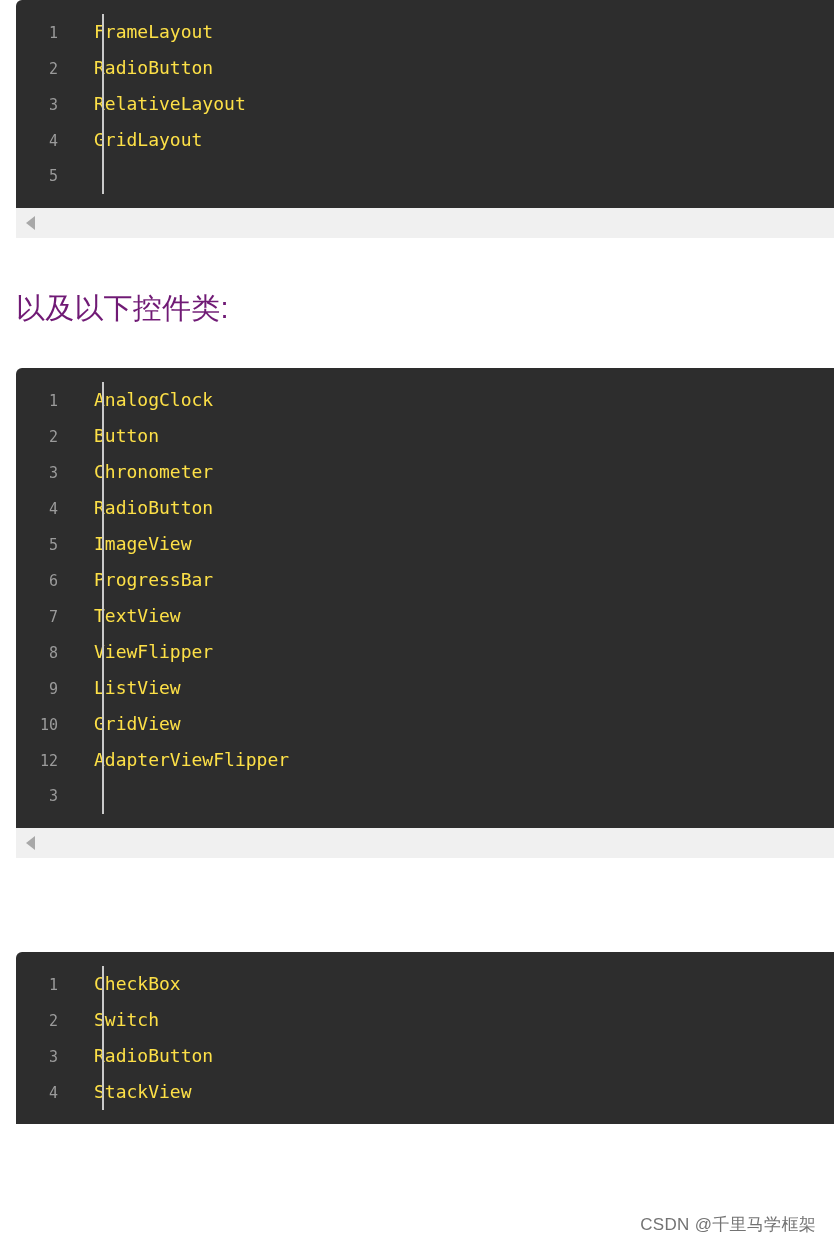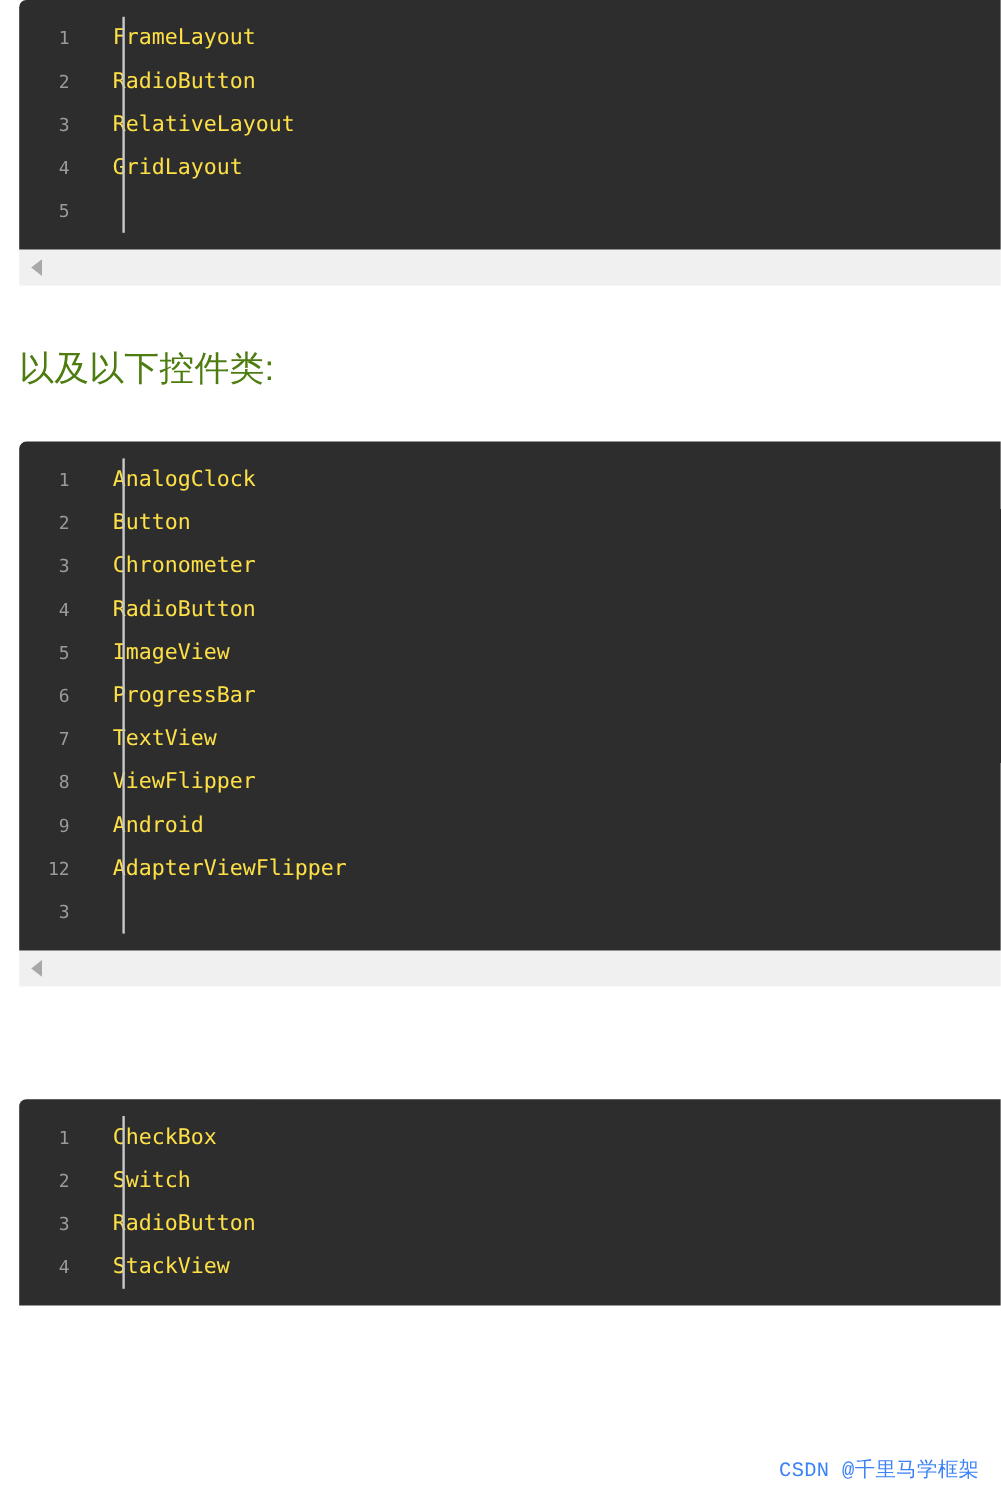--- a/index.html
+++ b/index.html
@@ -105,39 +105,39 @@
   }
   .hscroll-track {
     flex: 1 1 auto;
     height: 30px;
   }
 
   
   .heading {
     margin: 0;
     padding: 0 16px;
-    color: #4d7c0f;
+    color: #701a75;
     font-size: 29px;
     font-weight: 400;
     letter-spacing: 0.2px;
     line-height: 1.25;
     font-family: "Liberation Sans", "DejaVu Sans", sans-serif;
   }
 
   .spacer-lg { height: 52px; }
   .spacer-md { height: 42px; }
 
   
   .watermark {
     position: absolute;
     right: 18px;
     bottom: 14px;
-    color: #3b82f6;
+    color: #737373;
     font-size: 17px;
-    font-family: Liberation Mono, monospace;
+    font-family: Liberation Sans, sans-serif;
     letter-spacing: 0.3px;
     white-space: nowrap;
     pointer-events: none;
   }
 </style>
 </head>
 <body>
 
 <div class="page">
 
@@ -212,21 +212,25 @@
       <div class="code-line">
         <span class="lineno">7</span>
         <span class="code-text">TextView</span>
       </div>
       <div class="code-line">
         <span class="lineno">8</span>
         <span class="code-text">ViewFlipper</span>
       </div>
       <div class="code-line">
         <span class="lineno">9</span>
-        <span class="code-text">Android</span>
+        <span class="code-text">ListView</span>
+      </div>
+      <div class="code-line">
+        <span class="lineno">10</span>
+        <span class="code-text">GridView</span>
       </div>
       <div class="code-line">
         <span class="lineno">12</span>
         <span class="code-text">AdapterViewFlipper</span>
       </div>
       <div class="code-line">
         <span class="lineno">3</span>
         <span class="code-text"></span>
       </div>
     </div>

